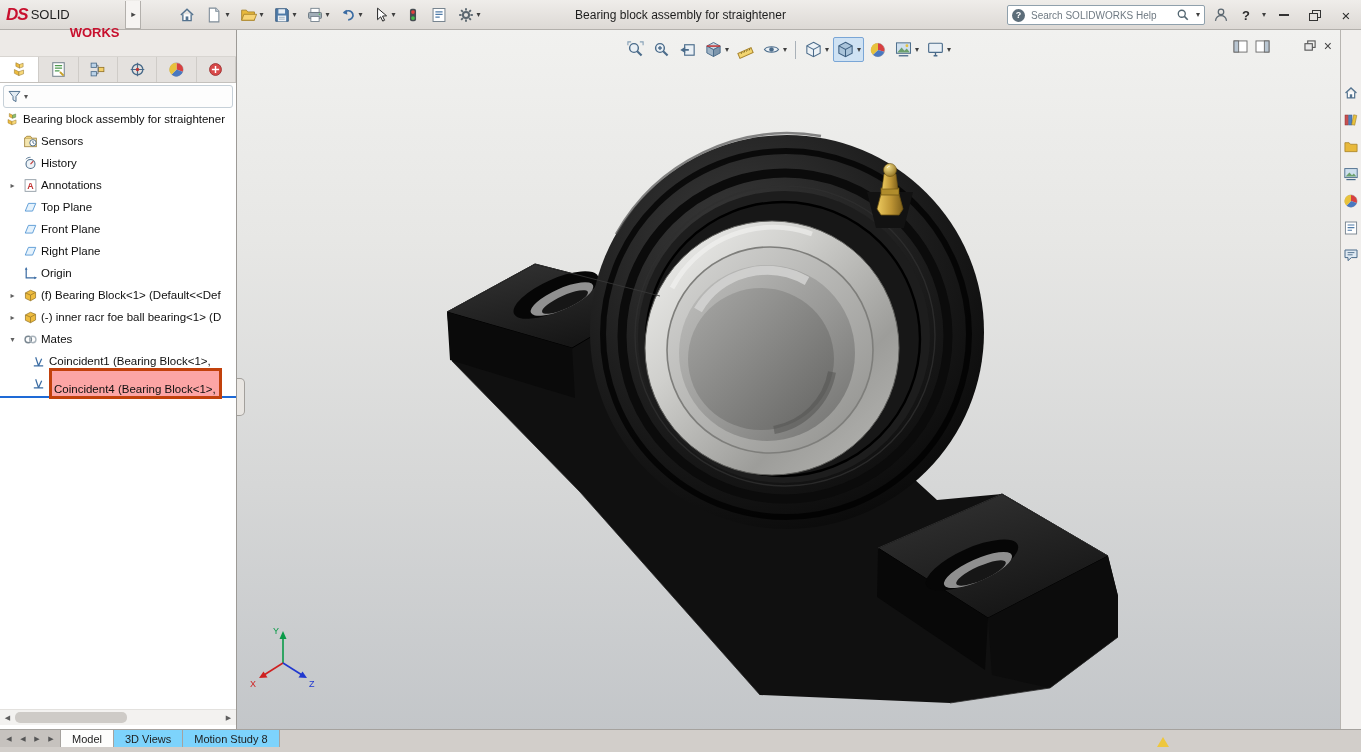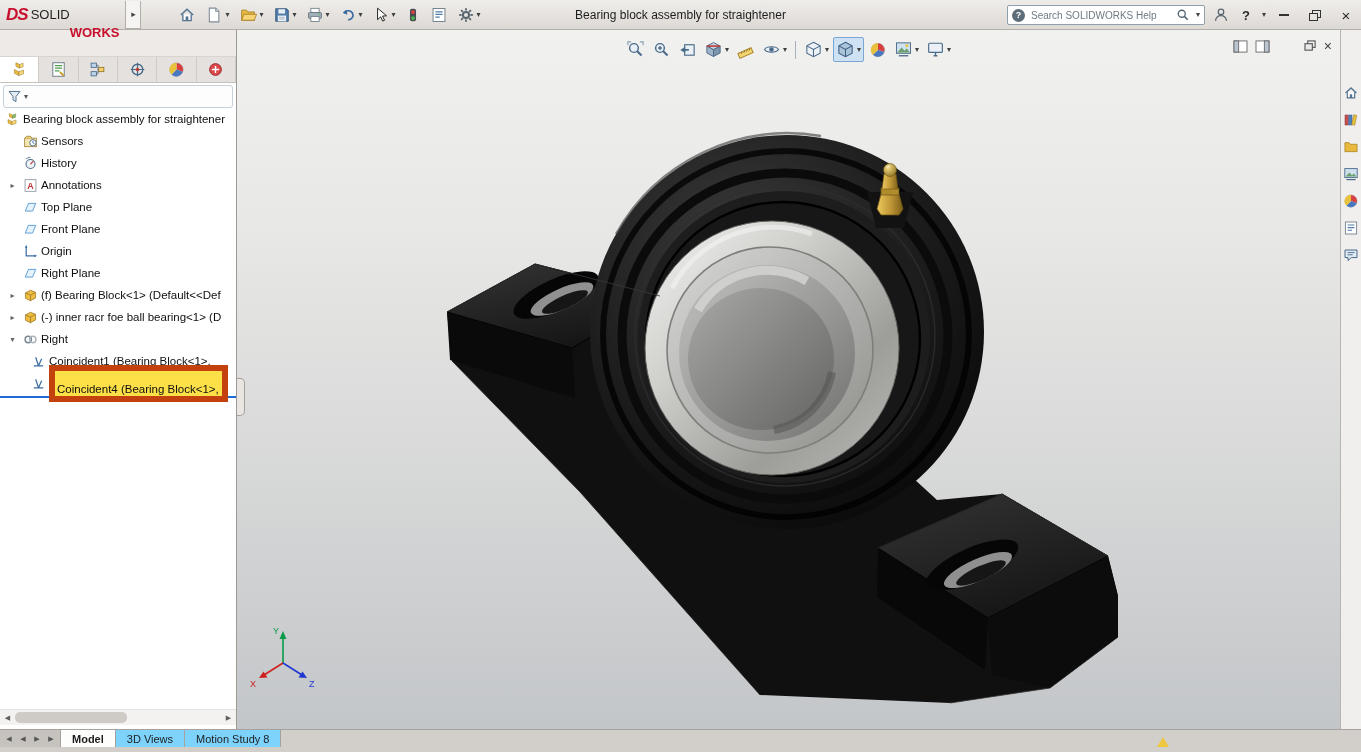--- a/index.html
+++ b/index.html
@@ -39,21 +39,21 @@
   .filter-field{flex:1;height:21px;border:1px solid #c6d0d8;border-radius:3px;background:#fdfdfd;display:flex;align-items:center;padding:0 3px;gap:2px;}
   .filter-caret{font-size:8px;color:#555;}
   .tree{position:absolute;top:78px;left:0;right:0;bottom:22px;overflow:hidden;}
   .trow{height:22px;display:flex;align-items:center;gap:3px;white-space:nowrap;}
   .trow .arrow{width:13px;text-align:center;font-size:8px;color:#606060;flex:0 0 auto;}
   .trow .ticon{width:16px;height:16px;flex:0 0 auto;display:flex;align-items:center;justify-content:center;}
   .trow .tlabel{font-size:11.5px;color:#0f0f0f;overflow:hidden;}
   .lvl0{padding-left:4px;}
   .lvl1{padding-left:6px;}
   .lvl2{padding-left:30px;}
-  .tlabel.sel{border:6px solid #c2410c;background:#fde047;padding:12px 3px 1px 2px;}
+  .tlabel.sel{border:3px solid #c2410c;background:#fca5a5;padding:12px 3px 1px 2px;}
   .rename-line{height:2px;background:#1e6ad6;margin-top:2px;}
   .lp-hscroll{position:absolute;left:0;right:0;bottom:4px;height:15px;background:#f3f2f0;border-top:1px solid #e3e1de;display:flex;align-items:stretch;}
   .sb-arrow{width:15px;font-size:7px;color:#5f5f5f;display:flex;align-items:center;justify-content:center;}
   .sb-track{flex:1;position:relative;}
   .sb-thumb{position:absolute;left:0;top:2px;bottom:2px;width:112px;background:#cecbc7;border-radius:5px;}
   
   .viewport{position:absolute;left:237px;top:30px;width:1103px;height:699px;background:linear-gradient(180deg,#f1f1ef 0%,#e7e7e5 30%,#d6d7d7 65%,#c3c6c9 100%);overflow:hidden;}
   .model-svg{position:absolute;left:0;top:0;}
   .hud{position:absolute;top:7px;left:386px;display:flex;align-items:center;gap:1px;}
   .hud-btn{height:25px;min-width:25px;display:flex;align-items:center;justify-content:center;border:1px solid transparent;border-radius:2px;padding:0 2px;}
@@ -65,21 +65,21 @@
   .splitter-nub{position:absolute;left:0;top:348px;width:7px;height:36px;background:#e9e6e2;border:1px solid #a3a09c;border-left:none;border-radius:0 5px 5px 0;}
   
   .right-strip{position:absolute;left:1340px;top:30px;width:21px;height:699px;background:#f1efed;border-left:1px solid #b8b5b1;box-sizing:border-box;display:flex;flex-direction:column;align-items:center;padding-top:54px;gap:9px;z-index:25;}
   .task-btn{width:18px;height:18px;display:flex;align-items:center;justify-content:center;}
   
   .bottom-bar{position:absolute;left:0;top:729px;width:1361px;height:23px;background:#d2ceca;border-top:1px solid #a5a29e;box-sizing:border-box;z-index:30;}
   .bb-row{display:flex;align-items:stretch;height:17px;}
   .bb-nav{display:flex;align-items:center;padding:0 3px;gap:2px;background:#c6c2be;border-right:1px solid #a5a29e;}
   .bb-nav button{width:12px;height:15px;font-size:7px;color:#555;display:flex;align-items:center;justify-content:center;}
   .bb-tab{padding:0 11px;display:flex;align-items:center;font-size:11px;color:#1d1d1d;background:#7dd3fc;border-right:1px solid #a5a29e;}
-  .bb-tab.active{background:#fdfdfc;font-weight:bold;}
+  .bb-tab.active{background:#fdfdfc;font-weight:normal;}
   .warn-tri{position:absolute;left:1157px;top:7px;width:0;height:0;border-left:6px solid transparent;border-right:6px solid transparent;border-bottom:10px solid #eec73e;}
 </style>
 </head>
 <body>
 
 <header class="titlebar">
   <div class="brand">
     <span class="logo-ds">DS</span>
     <span class="brand-solid">SOLID</span>
       <span class="brand-works">WORKS</span>
@@ -353,37 +353,37 @@
           <svg width="15" height="15" viewBox="0 0 16 16">
             <path d="M2.4 11.8 L5.8 3.6 H13.6 L10.2 11.8 Z" fill="#dceefb" fill-opacity="0.75" stroke="#5b9bd5" stroke-width="1"></path>
           </svg>
         </span>
       <span class="tlabel">Front Plane</span>
     </div>
     <div class="trow lvl1">
       <span class="arrow"></span>
       <span class="ticon">
           <svg width="15" height="15" viewBox="0 0 16 16">
+            <path d="M2.4 11.8 L5.8 3.6 H13.6 L10.2 11.8 Z" fill="#dceefb" fill-opacity="0.75" stroke="#5b9bd5" stroke-width="1"></path>
+          </svg>
+        </span>
+      <span class="tlabel">Right Plane</span>
+    </div>
+    <div class="trow lvl1">
+      <span class="arrow"></span>
+      <span class="ticon">
+          <svg width="15" height="15" viewBox="0 0 16 16">
             <path d="M3.4 2.6 V12.6 H13.4" fill="none" stroke="#3b6ca3" stroke-width="1.3"></path>
             <path d="M3.4 1 L2 4 H4.8 Z" fill="#3b6ca3"></path>
             <path d="M15 12.6 L12 11.2 V14 Z" fill="#3b6ca3"></path>
           </svg>
         </span>
       <span class="tlabel">Origin</span>
     </div>
     <div class="trow lvl1">
-      <span class="arrow"></span>
-      <span class="ticon">
-          <svg width="15" height="15" viewBox="0 0 16 16">
-            <path d="M2.4 11.8 L5.8 3.6 H13.6 L10.2 11.8 Z" fill="#dceefb" fill-opacity="0.75" stroke="#5b9bd5" stroke-width="1"></path>
-          </svg>
-        </span>
-      <span class="tlabel">Right Plane</span>
-    </div>
-    <div class="trow lvl1">
       <span class="arrow">▸</span>
       <span class="ticon">
           <svg width="15" height="15" viewBox="0 0 16 16">
             <path d="M2.6 5.2 L8 2.4 L13.4 4.6 V10.6 L8 13.6 L2.6 11 Z" fill="#eebc3e" stroke="#96762a" stroke-width="0.8"></path>
             <path d="M2.6 5.2 L8 7.6 L13.4 4.6 M8 7.6 V13.6" fill="none" stroke="#96762a" stroke-width="0.8"></path>
           </svg>
         </span>
       <span class="tlabel">(f) Bearing Block&lt;1&gt; (Default&lt;&lt;Def</span>
     </div>
     <div class="trow lvl1">
@@ -397,21 +397,21 @@
       <span class="tlabel">(-) inner racr foe ball bearing&lt;1&gt; (D</span>
     </div>
     <div class="trow lvl1">
       <span class="arrow">▾</span>
       <span class="ticon">
           <svg width="15" height="15" viewBox="0 0 16 16">
             <circle cx="5.6" cy="8" r="3.4" fill="none" stroke="#7a8791" stroke-width="1.5"></circle>
             <circle cx="10.4" cy="8" r="3.4" fill="none" stroke="#aab4bc" stroke-width="1.5"></circle>
           </svg>
         </span>
-      <span class="tlabel">Right</span>
+      <span class="tlabel">Mates</span>
     </div>
     <div class="trow lvl2">
       <span class="ticon">
           <svg width="15" height="15" viewBox="0 0 16 16">
             <path d="M3 12.6 H13 M8 12.6 L5 3.4 M8 12.6 L11.4 5" fill="none" stroke="#3b6ca3" stroke-width="1.3"></path>
           </svg>
         </span>
       <span class="tlabel">Coincident1 (Bearing Block&lt;1&gt;,</span>
     </div>
     <div class="trow lvl2">

